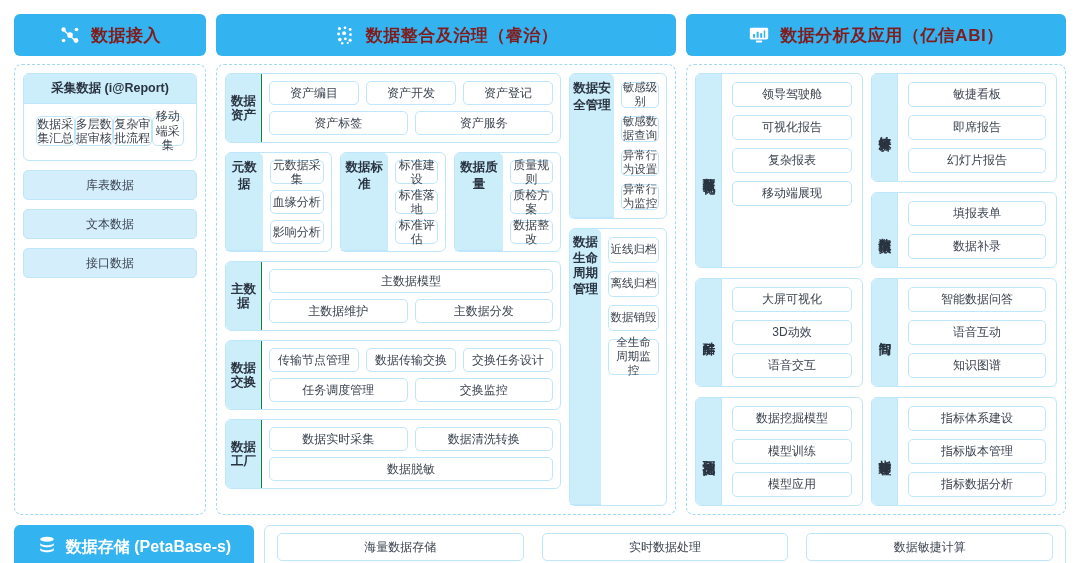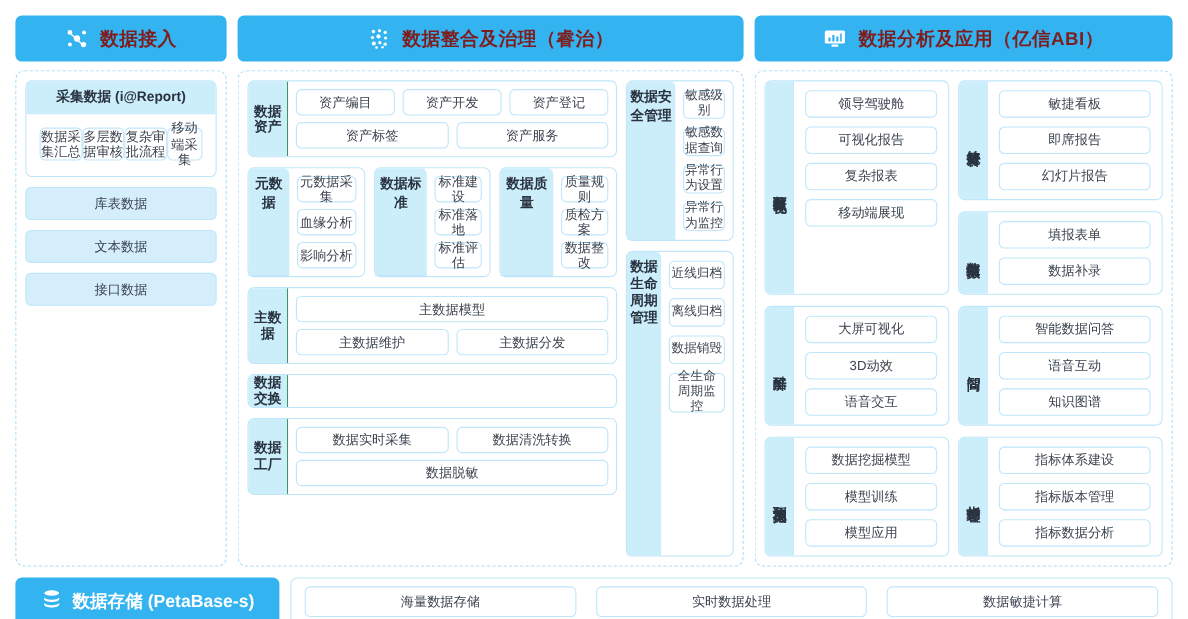--- a/index.html
+++ b/index.html
@@ -275,20 +275,31 @@
             </div>
             <div class="row">
               <div class="chip">主数据维护</div>
               <div class="chip">主数据分发</div>
             </div>
           </div>
         </div>
 
         <div class="panel sidegroup">
           <div class="sidelabel">数据交换</div>
+          <div class="sidebody">
+            <div class="row">
+              <div class="chip">传输节点管理</div>
+              <div class="chip">数据传输交换</div>
+              <div class="chip">交换任务设计</div>
+            </div>
+            <div class="row">
+              <div class="chip">任务调度管理</div>
+              <div class="chip">交换监控</div>
+            </div>
+          </div>
         </div>
 
         <div class="panel sidegroup">
           <div class="sidelabel">数据工厂</div>
           <div class="sidebody">
             <div class="row">
               <div class="chip">数据实时采集</div>
               <div class="chip">数据清洗转换</div>
             </div>
             <div class="row">

